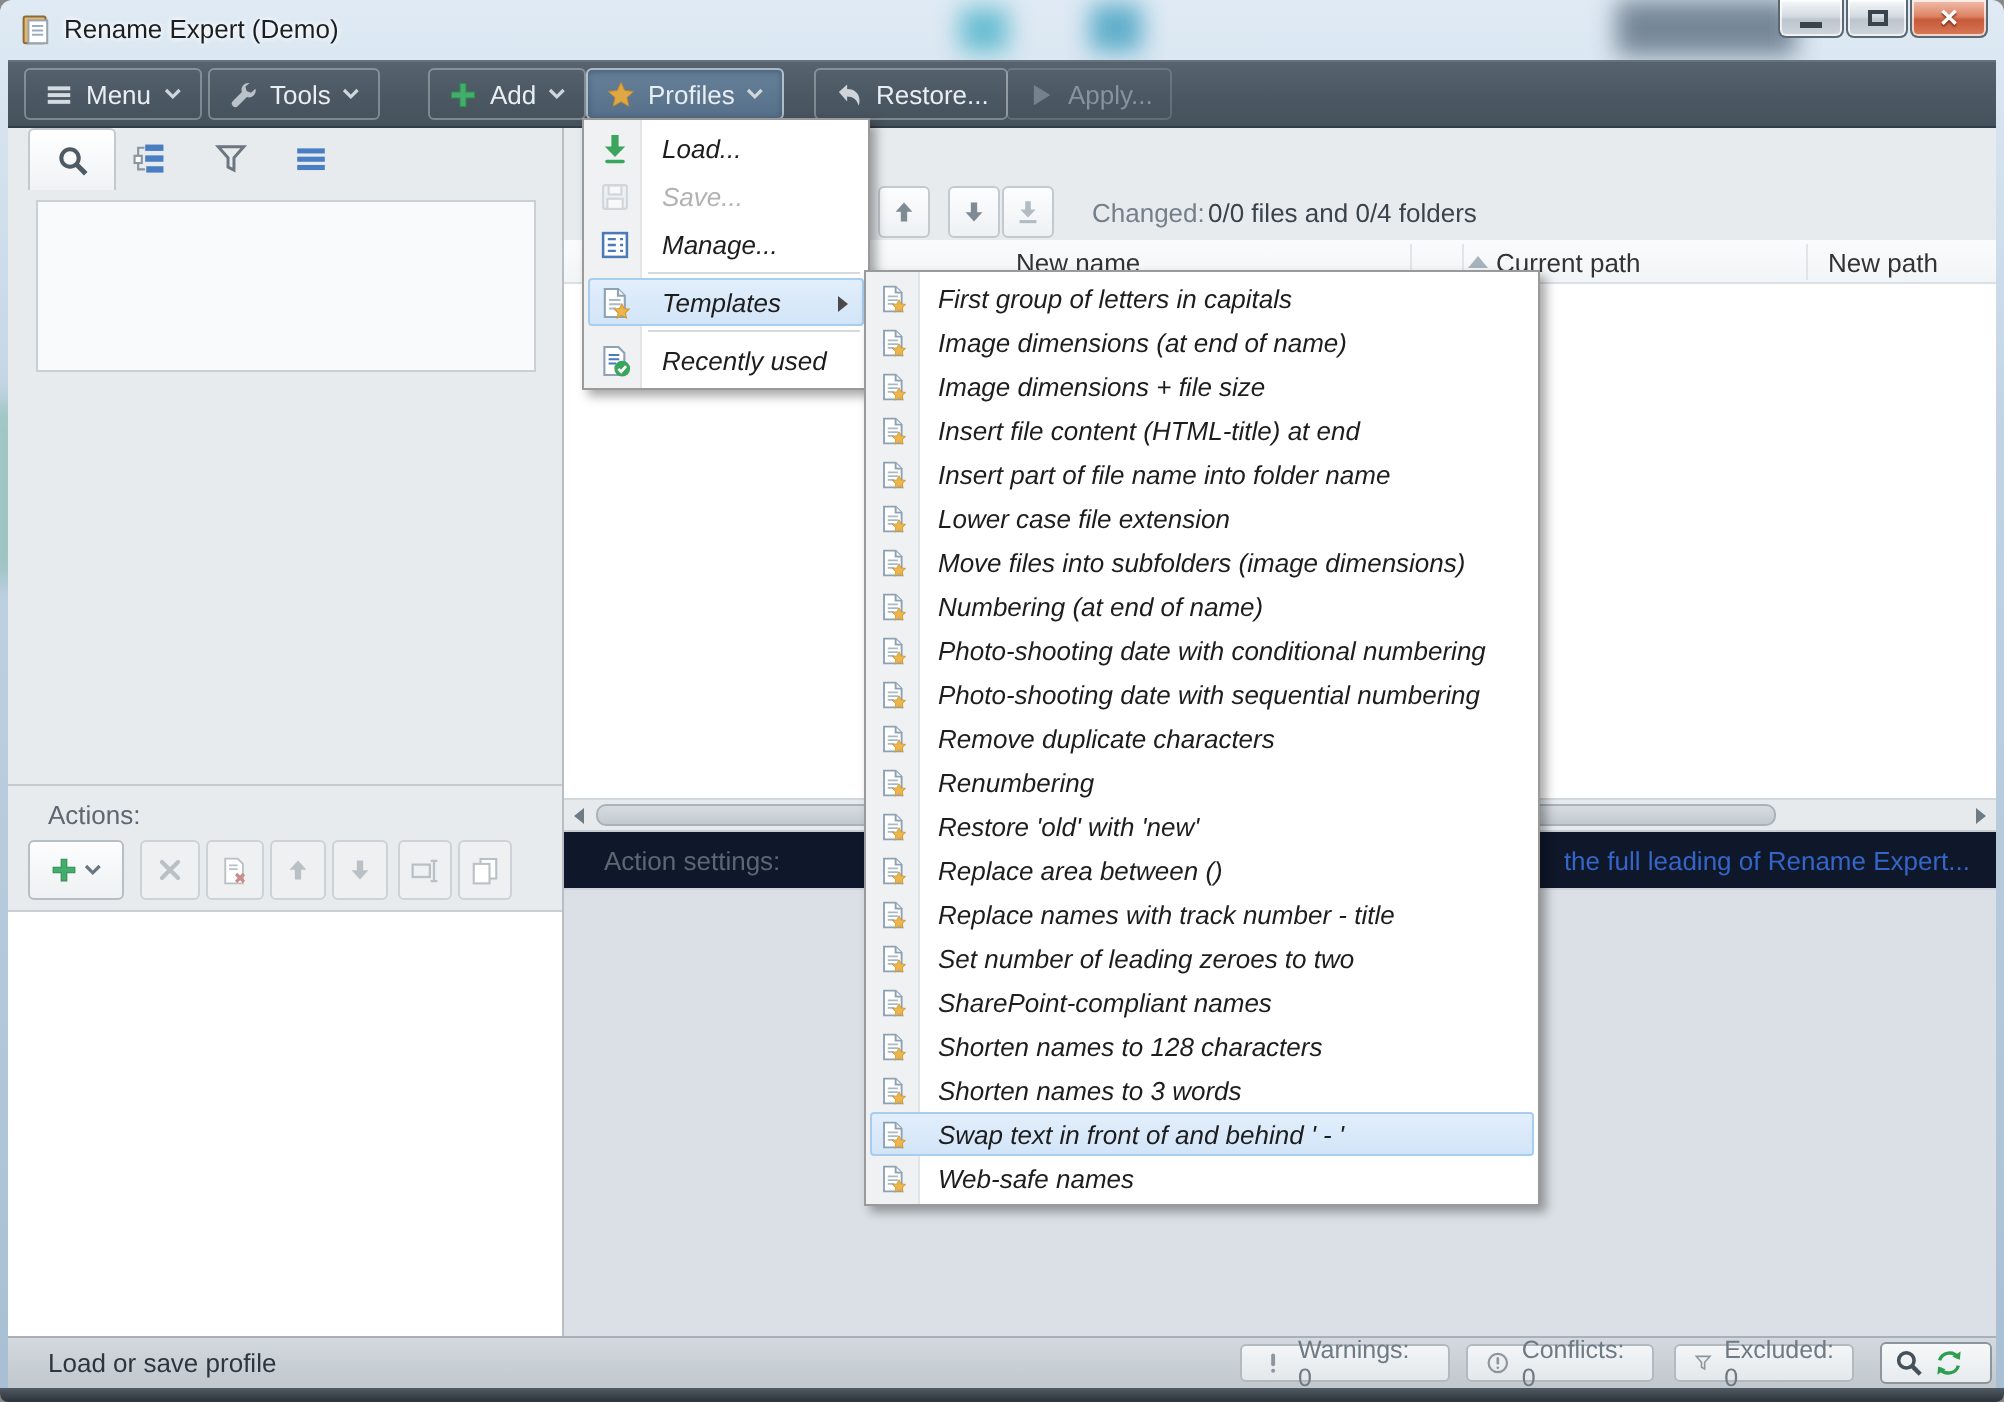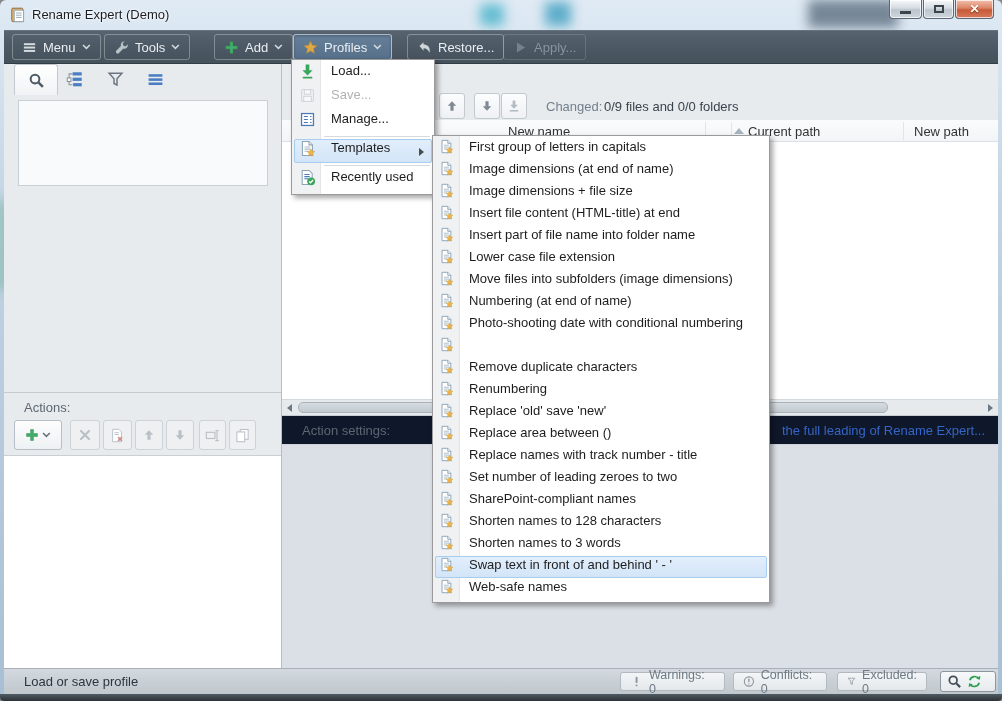--- a/index.html
+++ b/index.html
@@ -72,21 +72,21 @@
   .status-msg { position:absolute; left:20px; top:5px; font-size:13px; color:#2e363d; }
   .sbtn { position:absolute; top:3px; height:19px; border:1px solid #b2b9bf; border-radius:3px; color:#6e7a84; font-size:12.5px;
           background:linear-gradient(180deg,#f3f5f7,#e4e8eb); display:flex; align-items:center; gap:6px; padding:0 9px; }
   .sgroup { position:absolute; top:2px; height:21px; border:1px solid #8d959d; border-radius:3px;
             background:linear-gradient(180deg,#f6f8f9,#e7ebee); display:flex; align-items:center; gap:5px; padding:0 6px; }
   .bottom-edge { position:absolute; left:0; top:694px; width:1002px; height:7px; background:linear-gradient(180deg,#505a62,#2c3339); }
   
   .popup { position:absolute; background:#fff; border:1px solid #9a9a9a; box-shadow:3px 3px 5px rgba(0,0,0,.35); padding:2px; z-index:50; }
   .menu-main { left:291px; top:59px; width:144px; background:linear-gradient(90deg,#f0f1f3 0 28px,#e2e4e7 28px 29px,#fff 29px); }
   .menu-sub  { left:432px; top:135px; width:338px; background:linear-gradient(90deg,#f0f1f3 0 26px,#e2e4e7 26px 27px,#fff 27px); z-index:51; }
-  .mi { position:relative; height:24px; display:flex; font-size:13px; color:#1d1d1d; border:1px solid transparent; border-radius:2px; }
+  .mi { position:relative; height:24px; display:flex; align-items:center; font-size:13px; color:#1d1d1d; border:1px solid transparent; border-radius:2px;font-style:italic; }
   .menu-sub .mi { height:22px; }
   .mi .mi-ic { position:absolute; left:4px; width:17px; height:17px; }
   .menu-sub .mi .mi-ic { left:3px; width:15px; height:15px; }
   .mi .mi-label { padding-left:36px; white-space:nowrap; }
   .menu-sub .mi .mi-label { padding-left:33px; }
   .mi.disabled { color:#b2b2b2; }
   .mi.disabled .mi-ic { opacity:.55; }
   .mi.hl { background:linear-gradient(180deg,#e2eefb,#d2e5f8); border-color:#a9cdee; }
   .mi.sub::after { content:""; position:absolute; right:7px; top:8px; border-left:5px solid #4a4a4a; border-top:4px solid transparent; border-bottom:4px solid transparent; }
   .menu-sep { height:1px; background:#d9d9d9; margin:2px 2px 2px 30px; }
@@ -367,21 +367,21 @@
           <svg width="14" height="14">
               <use href="#arrow-down-icon"></use>
             </svg>
         </div>
         <div class="mbtn" style="left:219px;color:#b3bcc3">
           <svg width="14" height="14">
               <use href="#arrow-down-line-icon"></use>
             </svg>
         </div>
         <span class="changed changed-label" style="left:264px;">Changed:</span>
-        <span class="changed changed-value" style="left:322px;">0/9 files and 0/0 folders</span>
+        <span class="changed changed-value" style="left:322px;">0/0 files and 0/4 folders</span>
       </div>
       <div class="hdr">
         <span class="hdr-label" style="left:226px;">New name</span>
         <div class="hdr-sep" style="left:423px;"></div>
         <div class="hdr-sep" style="left:449px;"></div>
         <div class="sort-tri" style="left:452px;"></div>
         <span class="hdr-label" style="left:466px;">Current path</span>
         <div class="hdr-sep" style="left:621px;"></div>
         <span class="hdr-label" style="left:632px;">New path</span>
       </div>
@@ -531,41 +531,42 @@
         <svg class="mi-ic">
           <use href="#template-icon"></use>
         </svg>
         <span class="mi-label">Photo-shooting date with conditional numbering</span>
       </div>
 
       <div class="mi">
         <svg class="mi-ic">
           <use href="#template-icon"></use>
         </svg>
+        <span class="mi-label">Photo-shooting date with sequential numbering</span>
       </div>
 
       <div class="mi">
         <svg class="mi-ic">
           <use href="#template-icon"></use>
         </svg>
         <span class="mi-label">Remove duplicate characters</span>
       </div>
 
       <div class="mi">
         <svg class="mi-ic">
           <use href="#template-icon"></use>
         </svg>
         <span class="mi-label">Renumbering</span>
       </div>
 
       <div class="mi">
         <svg class="mi-ic">
           <use href="#template-icon"></use>
         </svg>
-        <span class="mi-label">Replace 'old' save 'new'</span>
+        <span class="mi-label">Restore 'old' with 'new'</span>
       </div>
 
       <div class="mi">
         <svg class="mi-ic">
           <use href="#template-icon"></use>
         </svg>
         <span class="mi-label">Replace area between ()</span>
       </div>
 
       <div class="mi">

